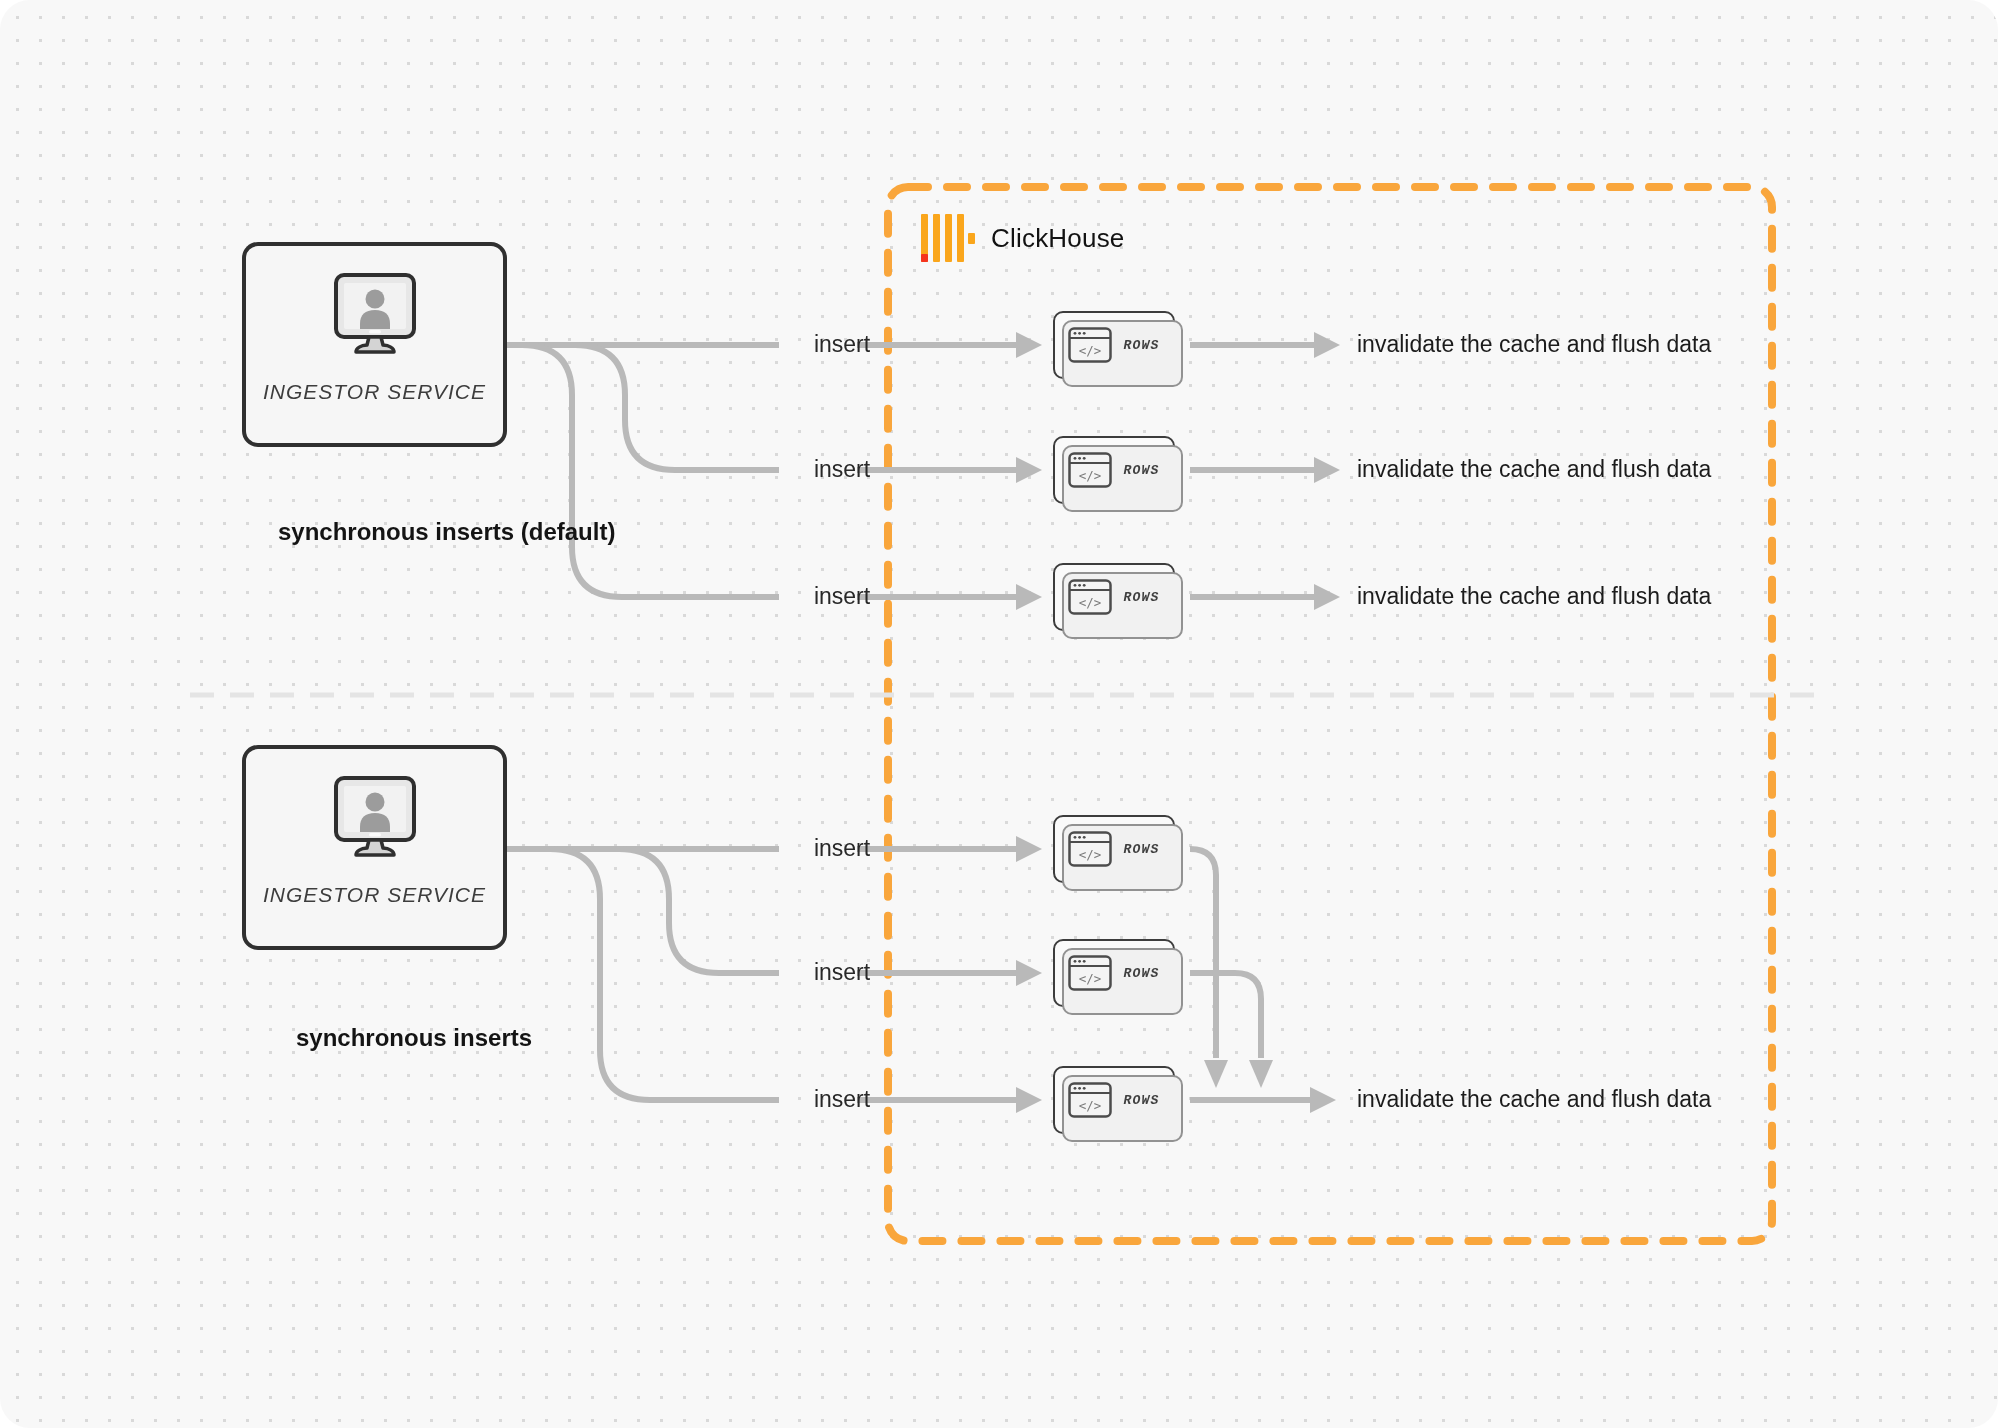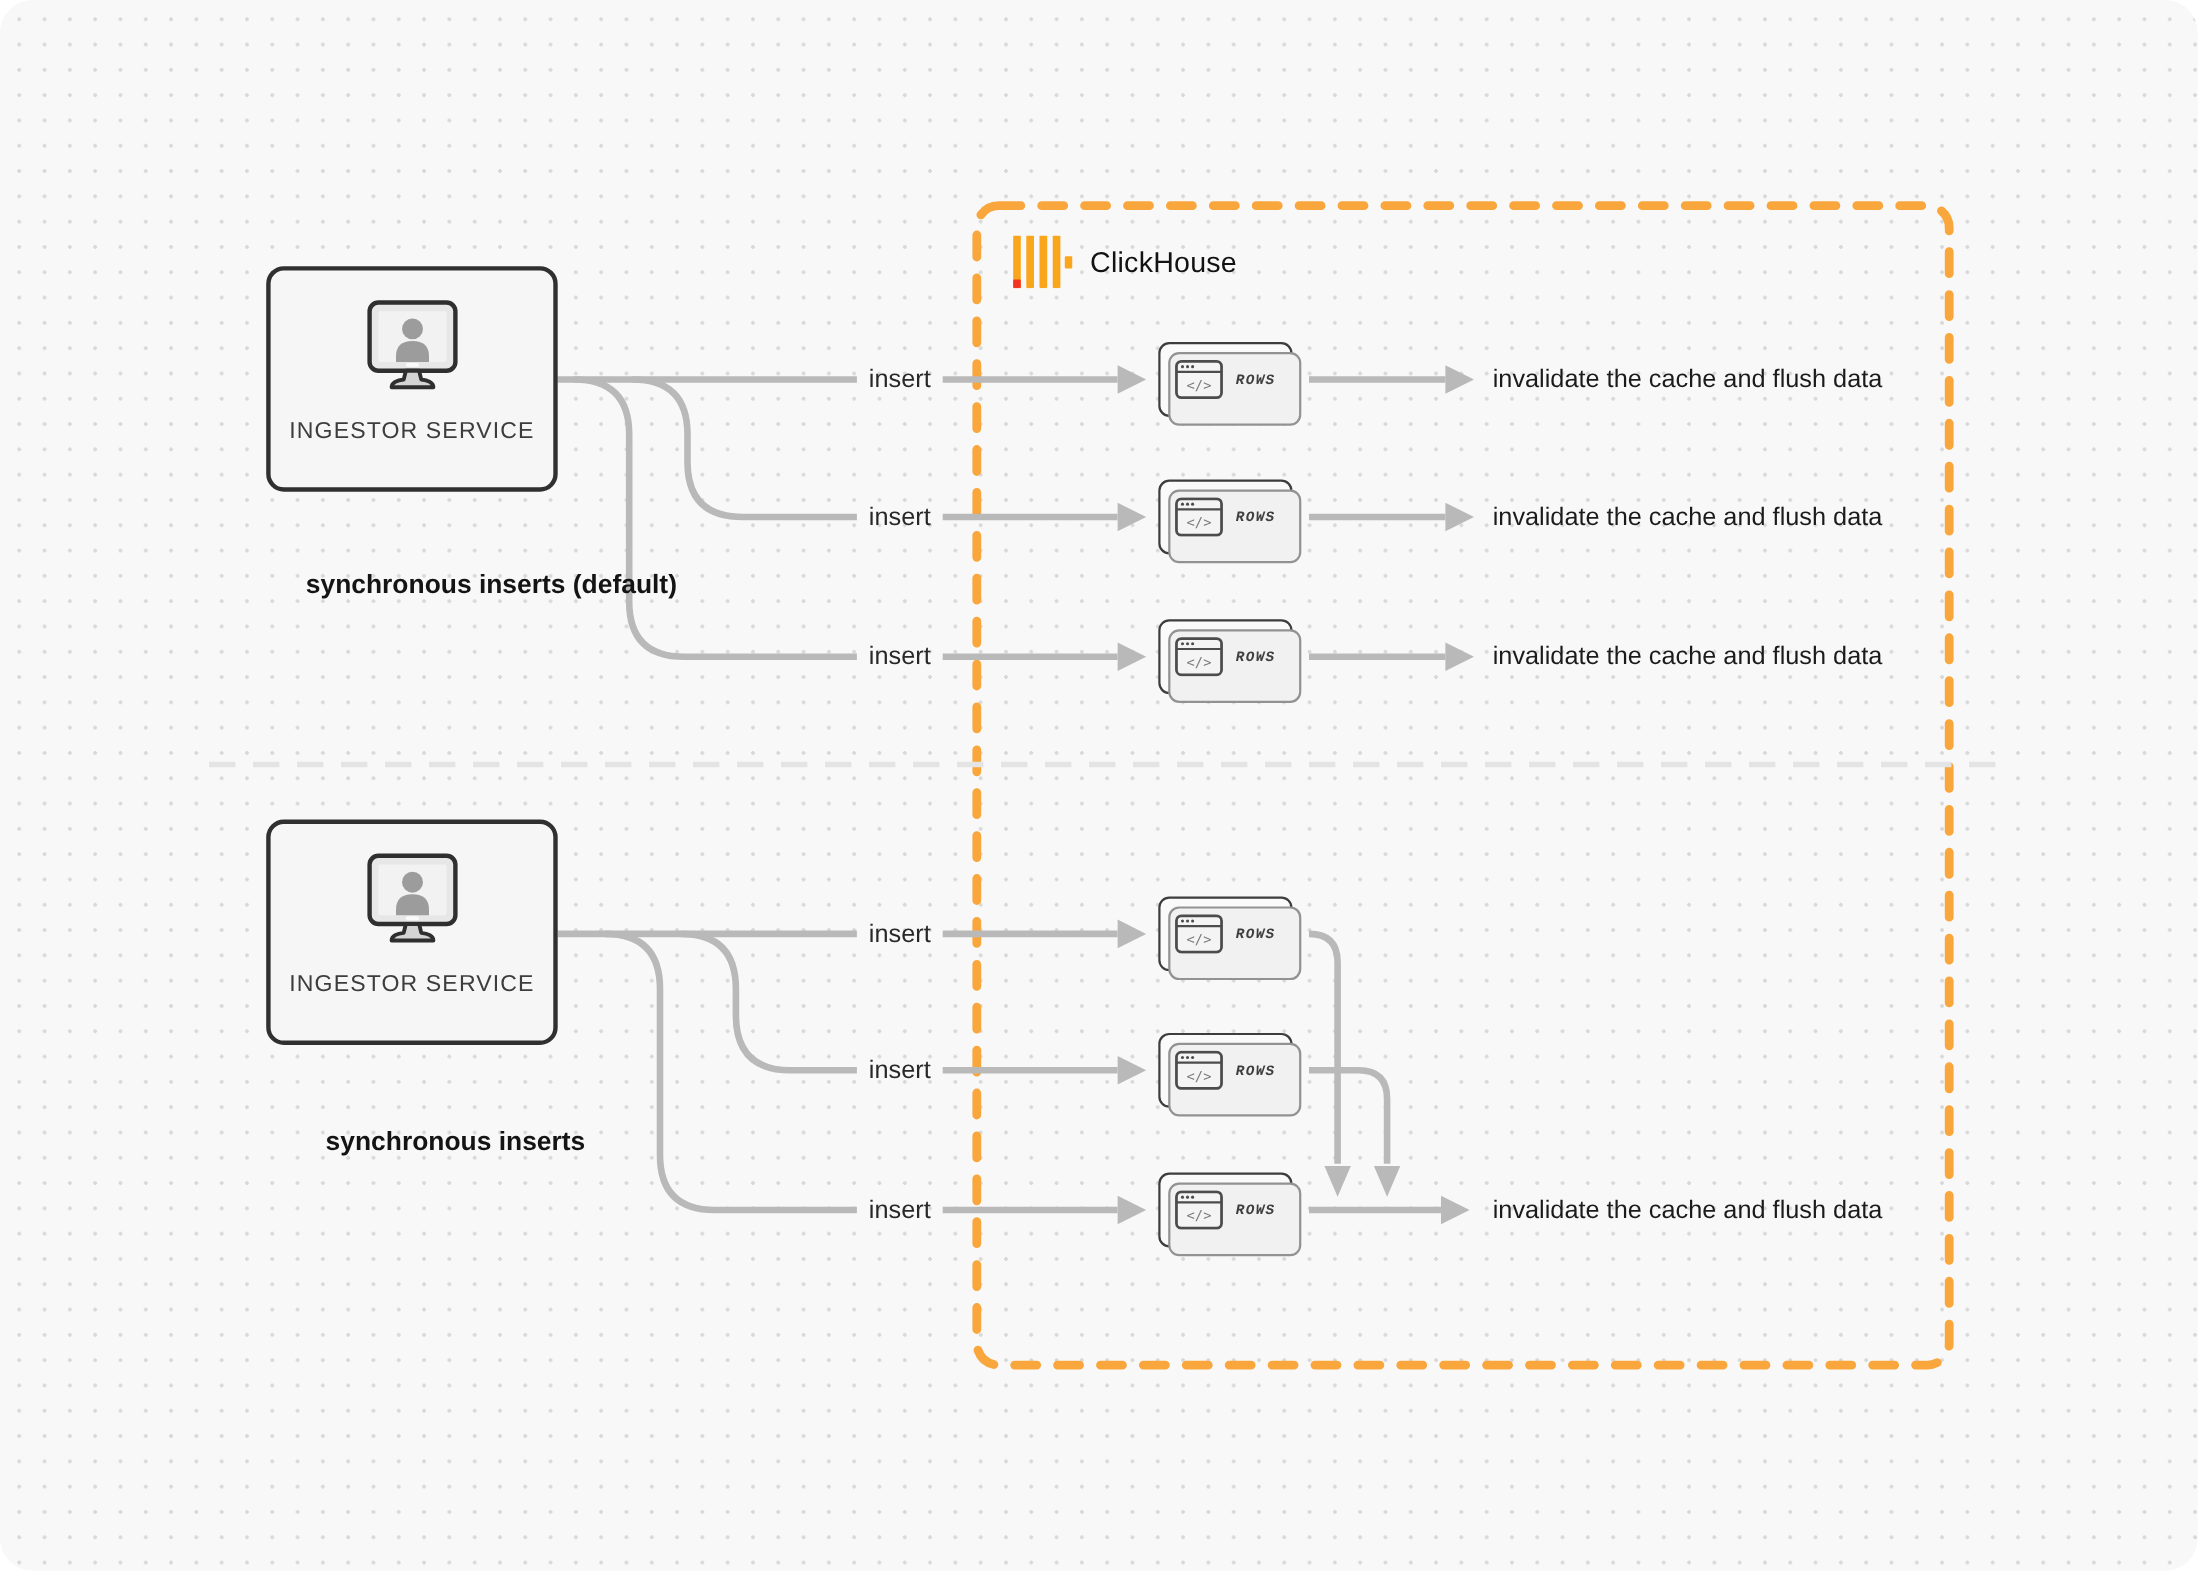--- a/index.html
+++ b/index.html
@@ -10,21 +10,21 @@
   body{font-family:"Liberation Sans", sans-serif; background:#fff;}
   .canvas{
     position:relative; width:1998px; height:1428px; overflow:hidden;
     background-color:#f8f8f8;
     background-image:radial-gradient(circle,#d9d9d9 1.7px,transparent 1.9px);
     background-size:23px 23px; background-position:6px 6px;border-radius:30px;
   }
   svg.layer{position:absolute; left:0; top:0; pointer-events:none;}
   .ch-border{z-index:1;}
   .wires{z-index:2;}
-  .node{z-index:3; position:absolute;}
+  .node{z-index:3; position:absolute;font-style:italic;}
 
   .ingestor{
     width:265px; height:205px; box-sizing:border-box;
     background:#f6f6f6; border:4px solid #303030; border-radius:16px;
     display:flex; flex-direction:column; align-items:center;
   }
   .ingestor .ing-label{
     margin-top:16px; font-size:21px; letter-spacing:1px; color:#3d3d3d;
     white-space:nowrap;
   }
@@ -35,21 +35,21 @@
   .logo{
     position:absolute; z-index:3; display:flex; align-items:center; gap:16px;
     left:921px; top:214px;
   }
   .logo .wordmark{font-size:26px; font-weight:500; color:#121212; letter-spacing:.2px;}
 
   .flow-label{
     position:absolute; z-index:3; font-size:23px; color:#282828;
     transform:translateY(-52%); white-space:nowrap;
   }
-  .insert-label{left:760px; width:116px; text-align:center;}
+  .insert-label{left:784px; width:116px; text-align:center;}
   .invalidate-label{left:1357px; color:#1b1b1b;}
 
   .card{
     position:absolute; z-index:3; width:122px; height:68px; box-sizing:border-box;
     background:#fafafa; border:2.5px solid #3d3d3d; border-radius:10px;
     display:flex; align-items:center; justify-content:center; gap:11px;
   }
   .card::before{
     content:""; position:absolute; z-index:-1;
     left:7px; top:7px; right:-10px; bottom:-10px;

